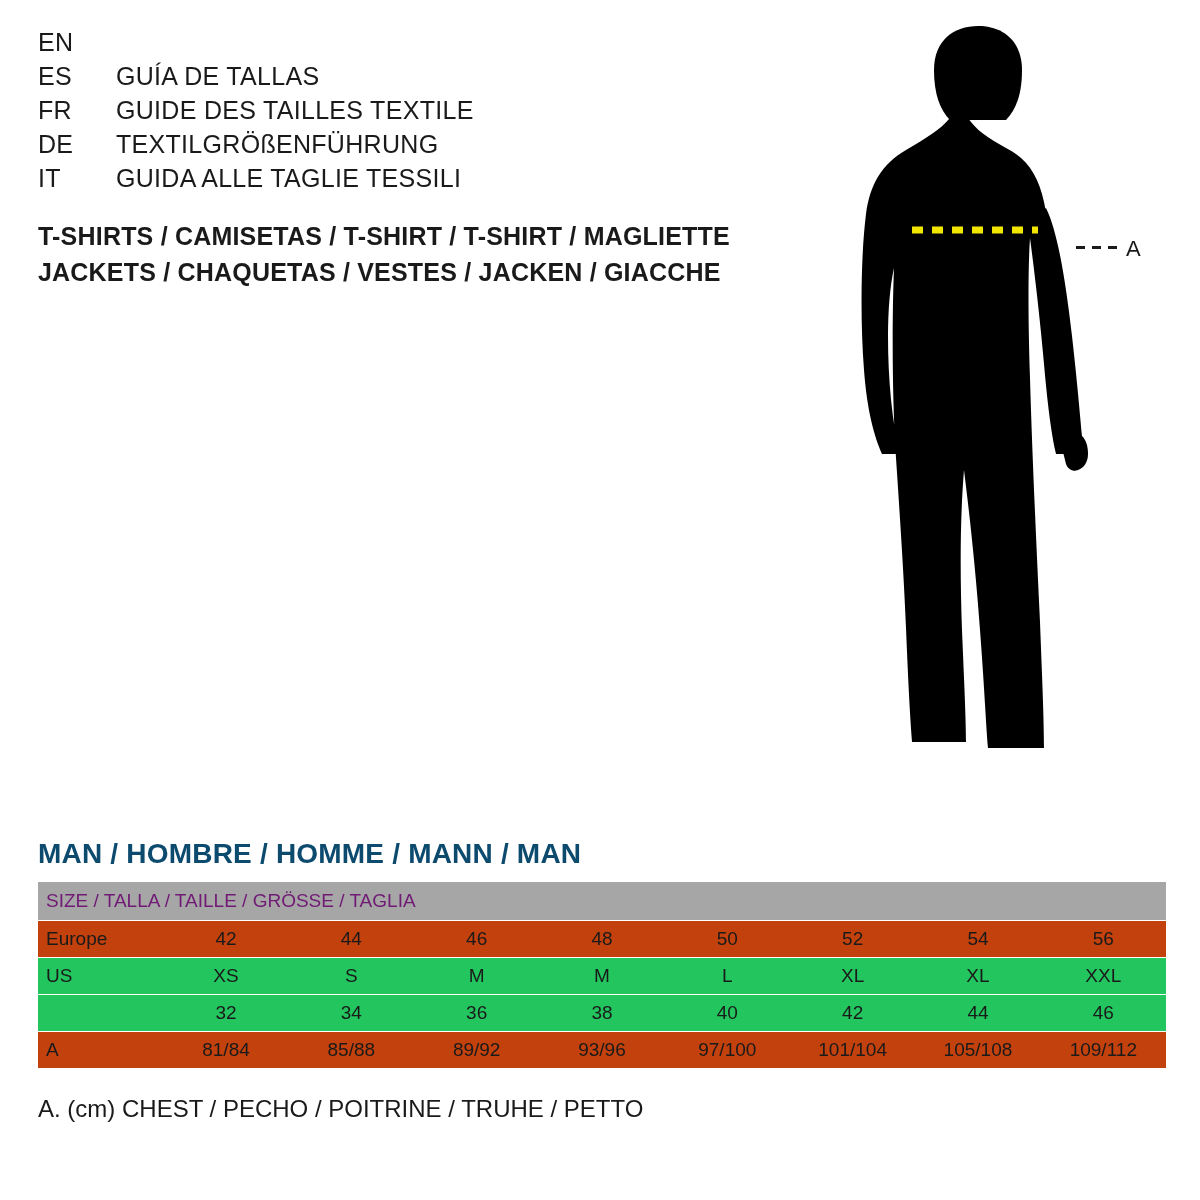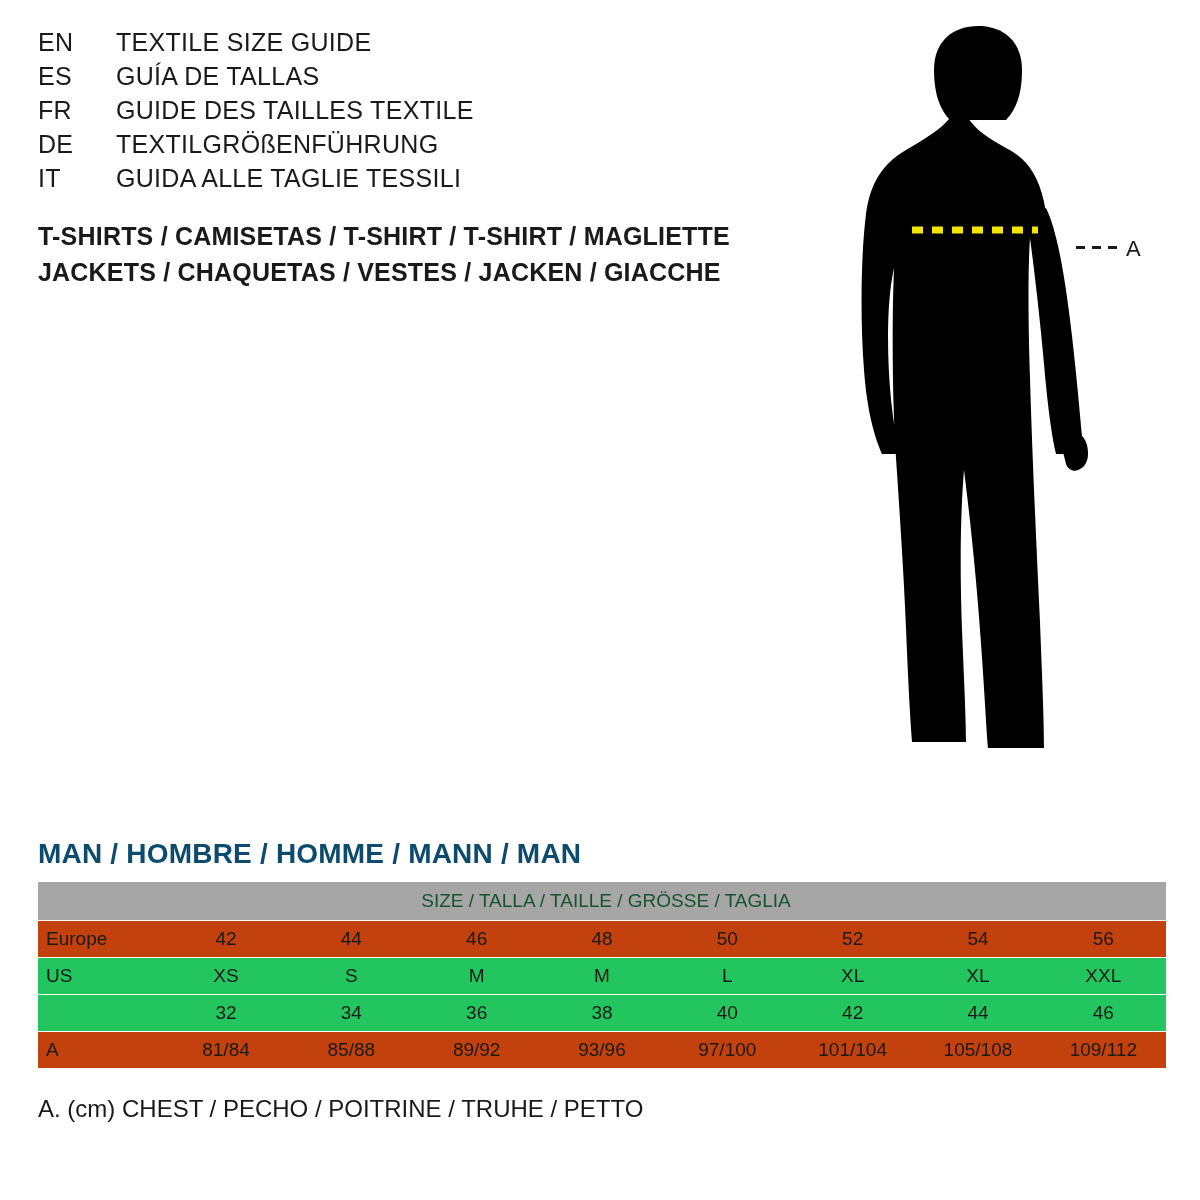--- a/index.html
+++ b/index.html
@@ -115,23 +115,23 @@
     border-bottom: 1px solid #ffffff;
   }
   table.size-table td.label {
     text-align: left;
     padding-left: 8px;
     width: 168px;
   }
   tr.head-row td {
     background: #a6a6a6;
     font-size: 19px;
-    text-align: center;
+    text-align: left;
     padding: 8px 0 8px 8px;
-    color: #14532d;
+    color: #701a75;
   }
   tr.band td { background: #22c55e; }
   tr.band-light td { background: #c2410c; }
 
   .footnote {
     position: absolute;
     left: 38px;
     top: 1095px;
     font-size: 24px;
     color: #1a1a1a;
@@ -139,21 +139,20 @@
   }
 </style>
 </head>
 <body>
 
 <div class="page">
 
   <div class="lang-block">
     <div class="lang-row">
       <span class="lang-code">EN</span>
-      <span class="lang-text">TEXTILE SIZE GUIDE</span>
     </div>
     <div class="lang-row">
       <span class="lang-code">ES</span>
       <span class="lang-text">GUÍA DE TALLAS</span>
     </div>
     <div class="lang-row">
       <span class="lang-code">FR</span>
       <span class="lang-text">GUIDE DES TAILLES TEXTILE</span>
     </div>
     <div class="lang-row">

